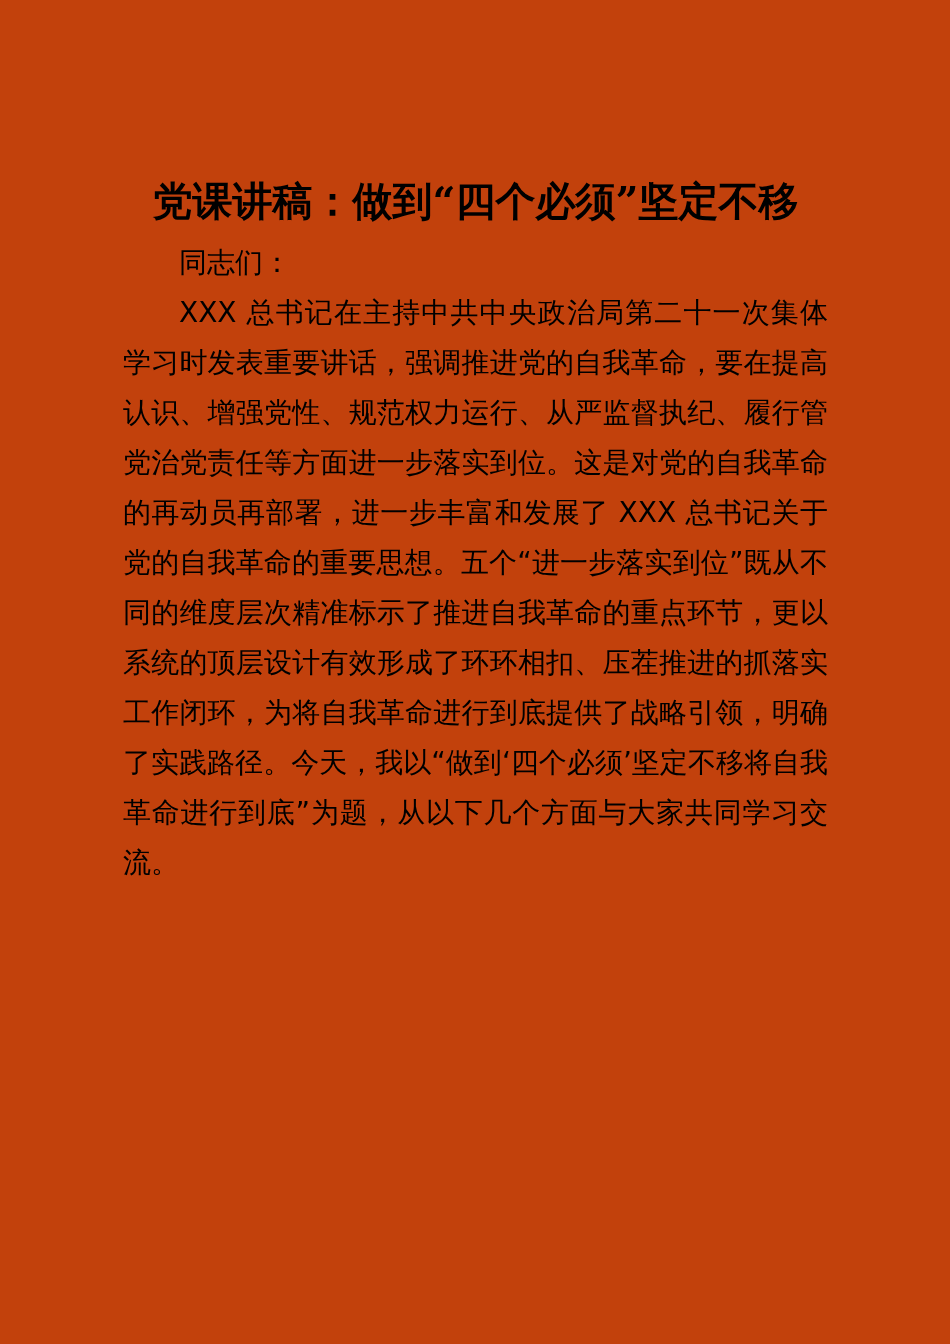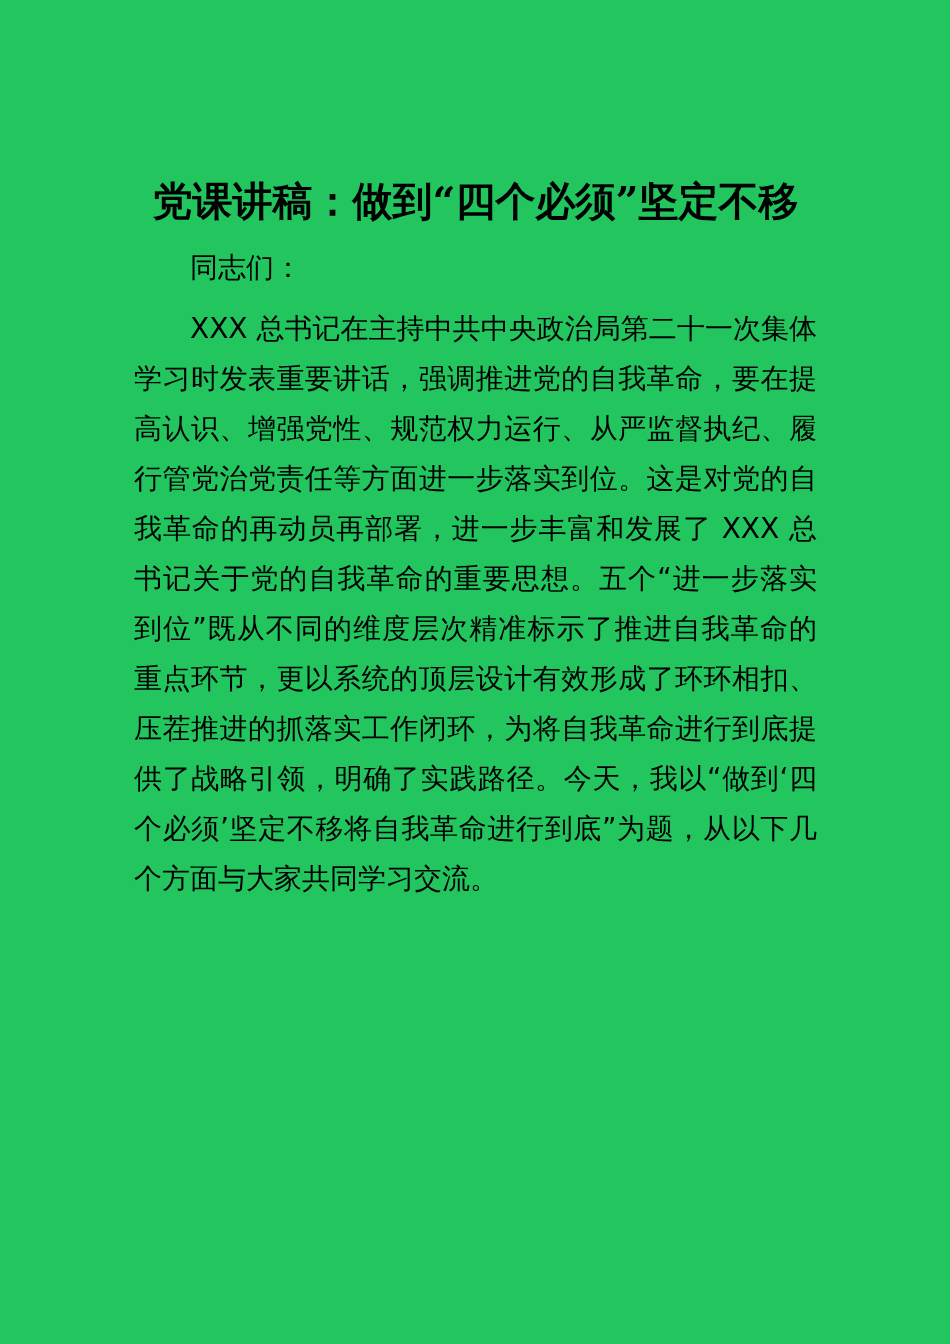--- a/index.html
+++ b/index.html
@@ -5,21 +5,21 @@
   html, body {
     margin: 0;
     padding: 0;
     background: #ffffff;
   }
   .page {
     position: relative;
     width: 950px;
     height: 1344px;
     margin: 0 auto;
-    background: #22c55e;
+    background: #c2410c;
     color: #000000;
     box-sizing: border-box;
     padding: 170px 122px 0 123px;
     overflow: hidden;
     font-family: "DejaVu Sans", "Liberation Sans", sans-serif;
   }
   .doc-title {
     margin: 0 0 6px 0;
     font-family: "DejaVu Serif", "Liberation Serif", serif;
     font-weight: bold;
@@ -29,21 +29,21 @@
     letter-spacing: 0;
   }
   .title-line {
     display: block;
     white-space: nowrap;
   }
   .doc-body {
     margin: 0;
   }
   .para {
-    margin: 11px;
+    margin: 0;
     font-size: 28px;
     line-height: 50px;
     text-align: justify;
     text-justify: inter-character;
     text-indent: 2em;
     word-break: break-all;
     overflow-wrap: break-word;
   }
   .para.heading {
     font-weight: bold;

